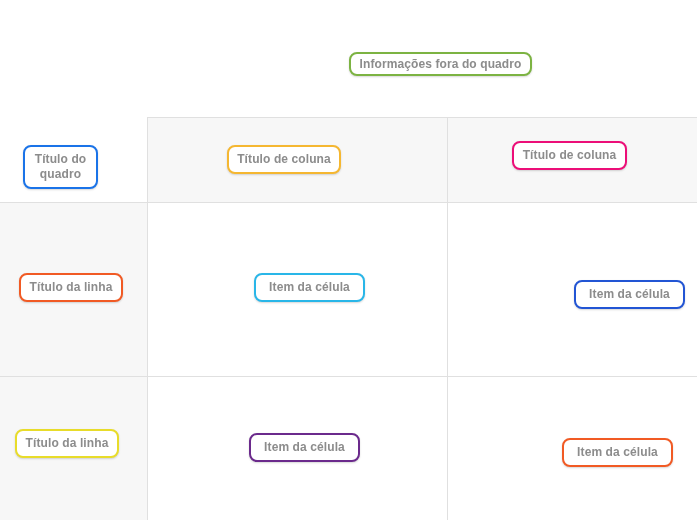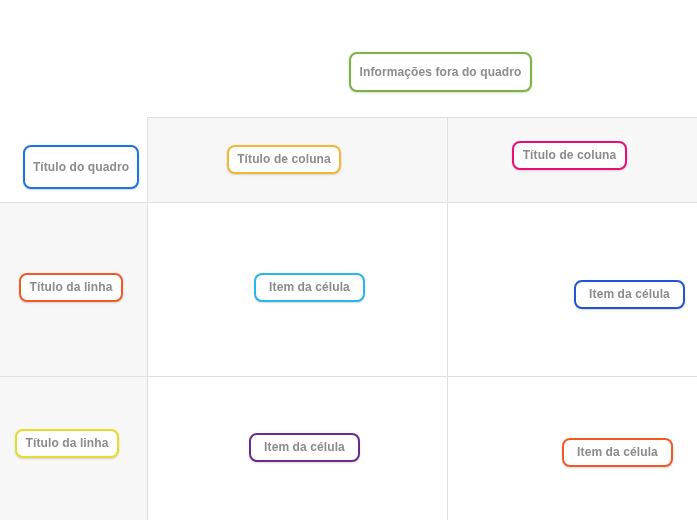--- a/index.html
+++ b/index.html
@@ -77,25 +77,25 @@
   <div class="grid-cell" style="left:147px; top:260px; width:300px; height:143px;"></div>
   <div class="grid-cell" style="left:448px; top:260px; width:249px; height:143px;"></div>
 
   <div class="grid-line h" style="left:147px; top:0; width:550px;"></div>
   <div class="grid-line h" style="left:0; top:85px; width:697px;"></div>
   <div class="grid-line h" style="left:0; top:259px; width:697px;"></div>
   <div class="grid-line v" style="left:147px; top:0; height:403px;"></div>
   <div class="grid-line v" style="left:447px; top:0; height:403px;"></div>
 </div>
 
-<div class="badge" style="left:349px; top:52px; width:183px; height:40px; border-color:#7cb342;">
+<div class="badge" style="left:349px; top:52px; width:183px; height:24px; border-color:#7cb342;">
   <span>Informações fora do quadro</span>
 </div>
 
-<div class="badge multiline" style="left:23px; top:145px; width:116px; height:44px; border-color:#1a73e8;">
+<div class="badge multiline" style="left:23px; top:145px; width:75px; height:44px; border-color:#1a73e8;">
   <span>Título do quadro</span>
 </div>
 
 <div class="badge" style="left:227px; top:145px; width:114px; height:29px; border-color:#f5b731;">
   <span>Título de coluna</span>
 </div>
 <div class="badge" style="left:512px; top:141px; width:115px; height:29px; border-color:#ec0e78;">
   <span>Título de coluna</span>
 </div>
 

